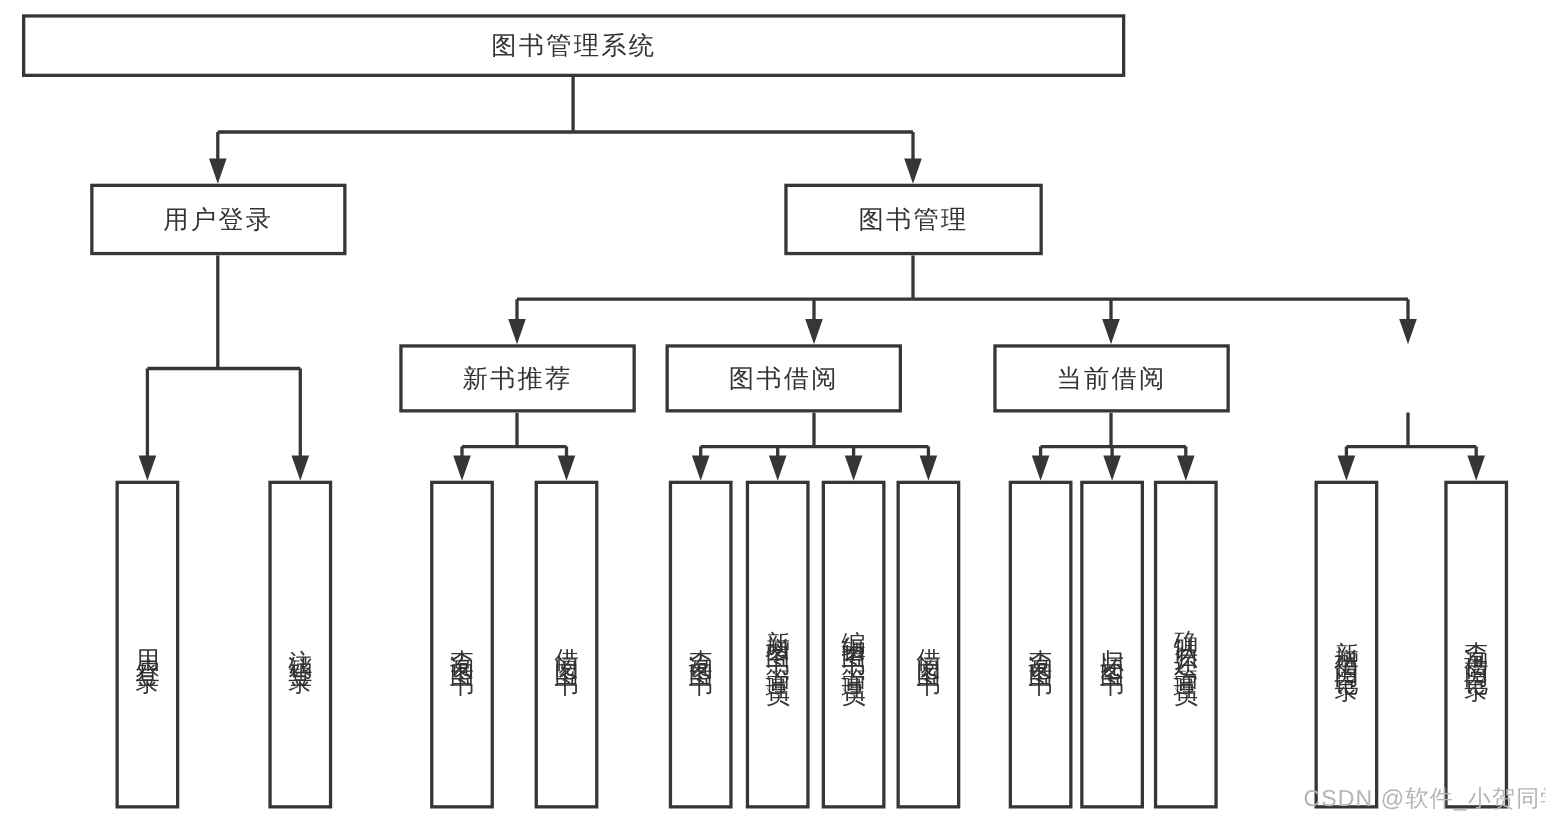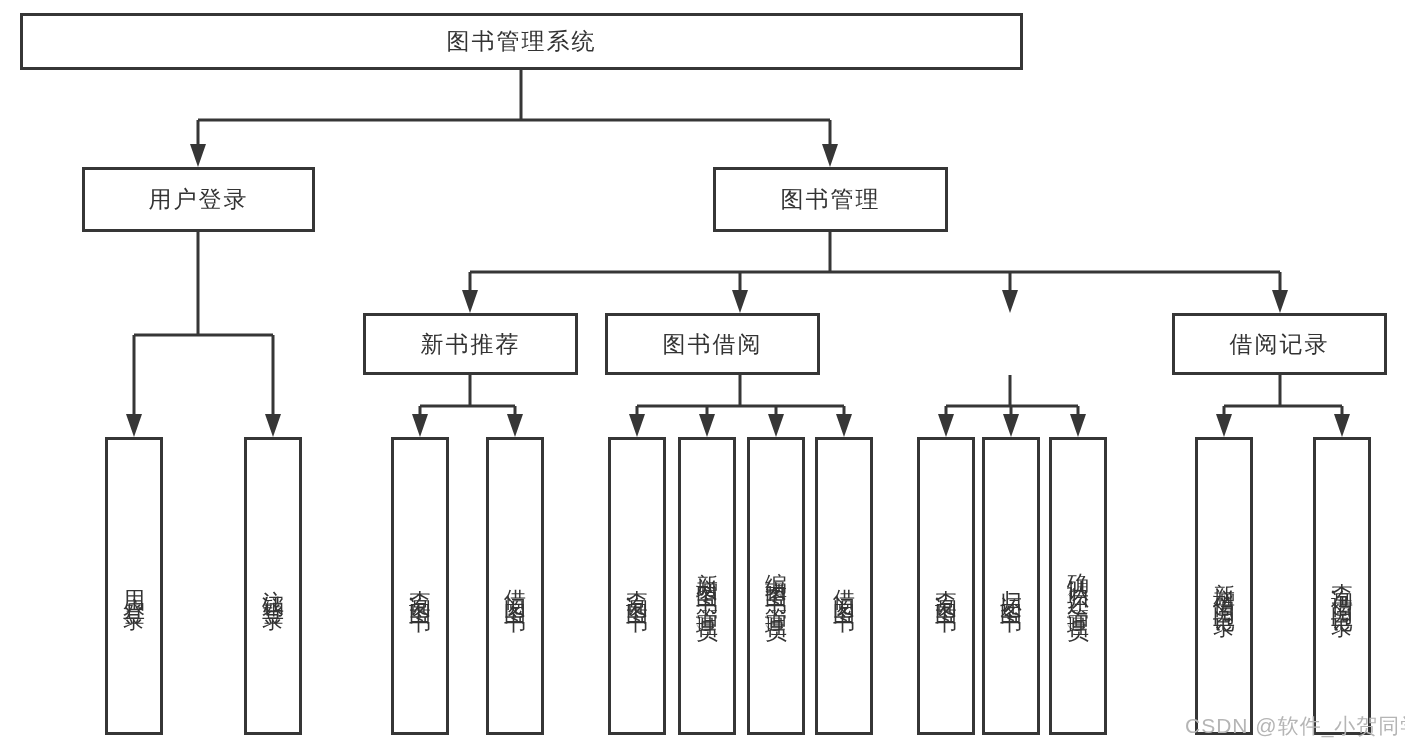--- a/index.html
+++ b/index.html
@@ -130,22 +130,22 @@
   <div class="node node-l2-1">
     <span>图书管理</span>
   </div>
 
   <div class="node node-l3 node-l3-0">
     <span>新书推荐</span>
   </div>
   <div class="node node-l3 node-l3-1">
     <span>图书借阅</span>
   </div>
-  <div class="node node-l3 node-l3-3">
-    <span>借阅记录</span>
+  <div class="node node-l3 node-l3-2">
+    <span>当前借阅</span>
   </div>
 
   <div class="node leaf leaf-0">
     <span>用户登录</span>
   </div>
   <div class="node leaf leaf-1">
     <span>注销登录</span>
   </div>
 
   <div class="node leaf leaf-2">

